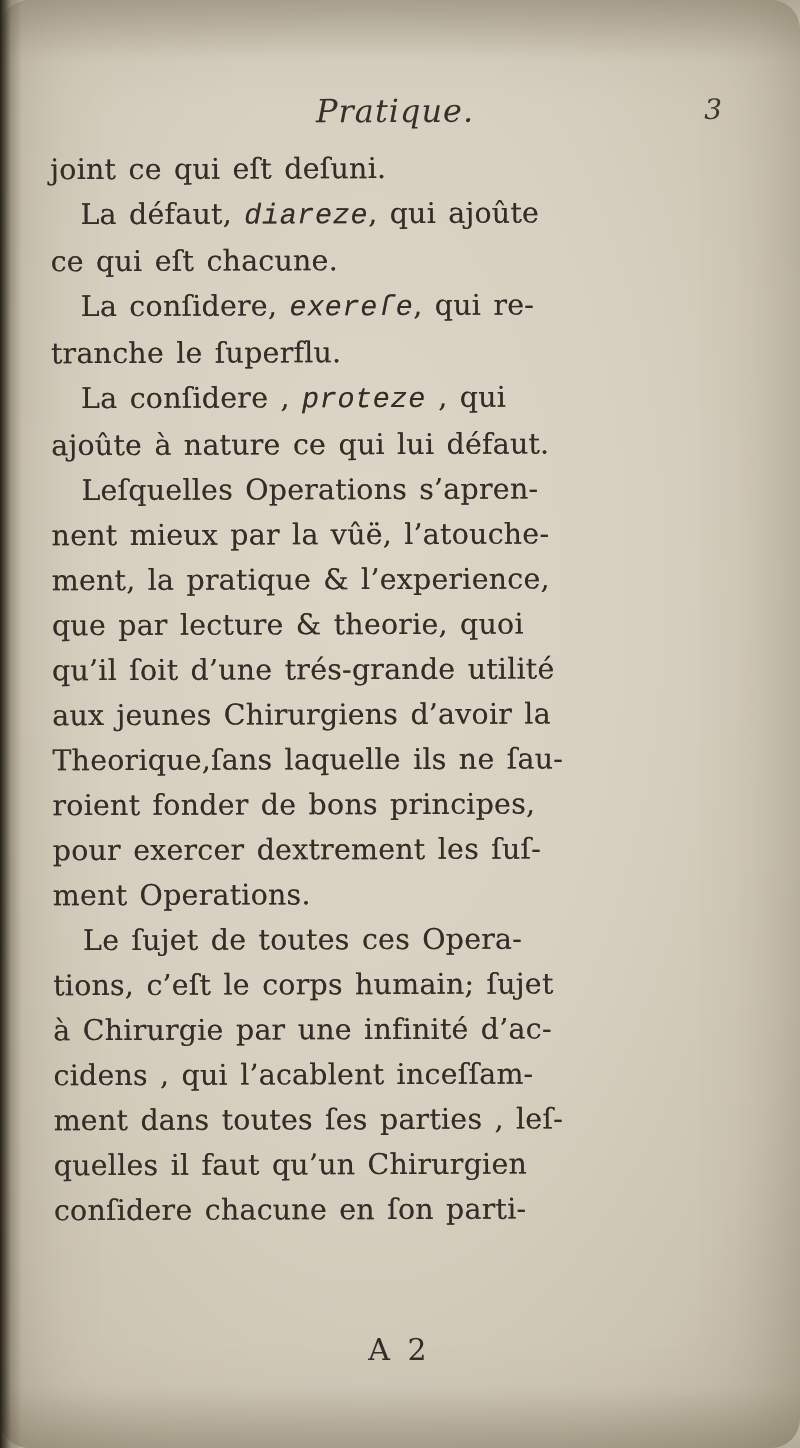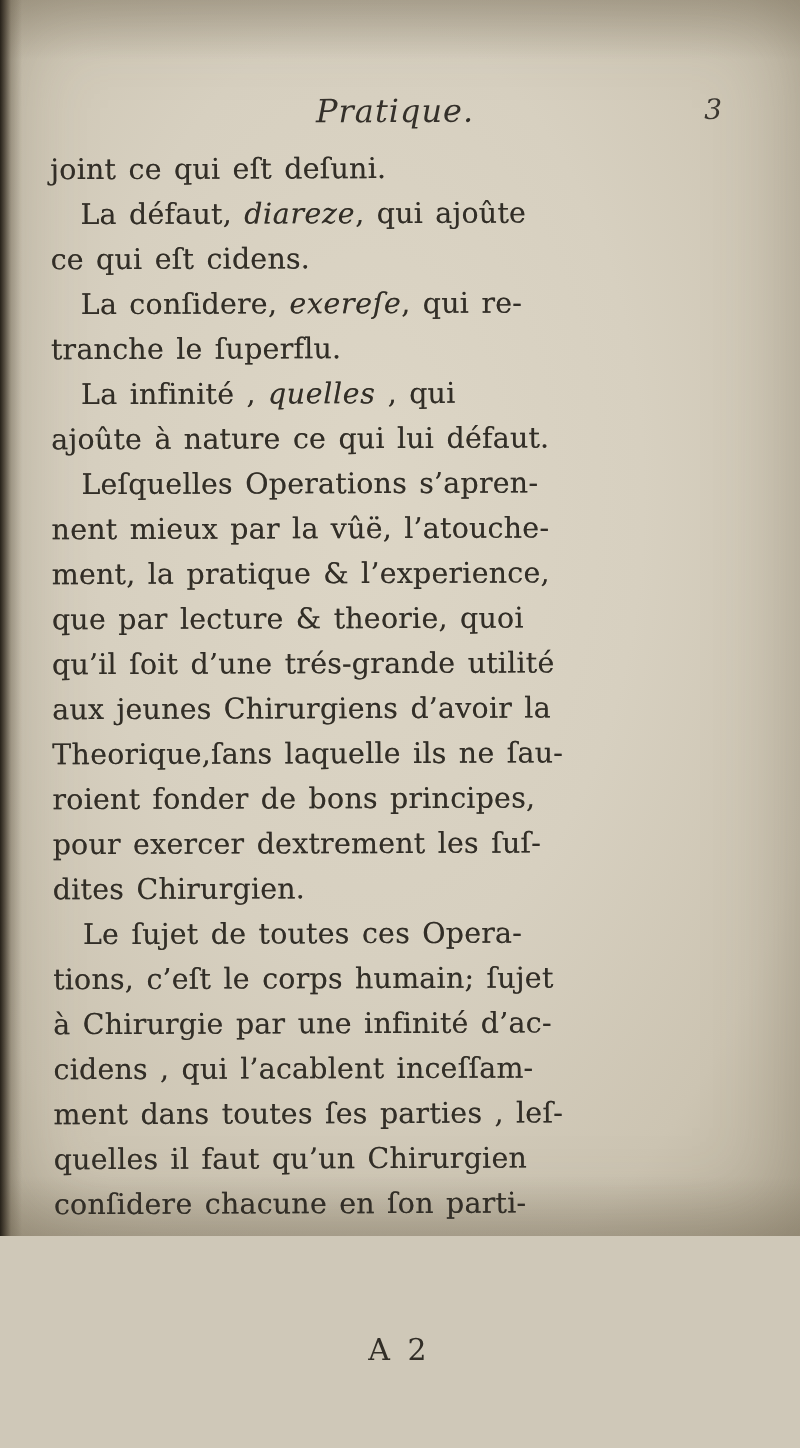--- a/index.html
+++ b/index.html
@@ -9,25 +9,26 @@
   body {
     width: 800px;
     height: 1448px;
     overflow: hidden;
     font-family: "DejaVu Serif", "Liberation Serif", serif;
     background: #cfc8b8;
   }
   .page {
     position: relative;
     width: 800px;
-    height: 1236px;
+    height: 1448px;
     background:
       radial-gradient(ellipse at 46% 40%, #ddd6c6 0%, #d7d0c0 45%, #ccc4b2 78%, #b9b09c 100%);
     box-shadow: inset 0 0 90px rgba(90, 80, 60, 0.35);
     color: #312d26;
+    border-radius: 29px;
   }
   
   .gutter {
     position: absolute;
     left: 0; top: 0; bottom: 0;
     width: 22px;
     background: linear-gradient(90deg,
       #262119 0px, rgba(58,50,38,0.75) 5px,
       rgba(92,82,64,0.35) 11px, rgba(92,82,64,0) 22px);
     pointer-events: none;
@@ -73,21 +74,21 @@
   .body-text {
     font-size: 28.5px;
     line-height: 45px;
     word-spacing: 3px;
     letter-spacing: 0.2px;
     color: #322e27;
     text-shadow: 0 0 0.6px rgba(50,46,39,0.55);
   }
   .line { white-space: nowrap; }
   .line.indent { padding-left: 30px; }
-  .italic { font-style: italic; letter-spacing: 0.6px; }
+  .italic { font-style: italic; letter-spacing: 0.6px; font-family: Liberation Mono, monospace; }
   .signature {
     position: absolute;
     left: 0;
     top: 1240px;
     width: 690px;
     text-align: center;
     font-size: 30px;
     letter-spacing: 4px;
     color: #322e27;
   }
@@ -101,35 +102,35 @@
 
   <div class="text-block">
     <div class="header-row">
       <div class="running-title">Pratique.</div>
       <div class="page-number">3</div>
     </div>
 
     <div class="body-text">
         <div class="line"><span>joint ce qui eſt deſuni.</span></div>
         <div class="line indent"><span>La défaut, </span><span class="italic">diareze</span><span>, qui ajoûte</span></div>
-        <div class="line"><span>ce qui eſt cidens.</span></div>
+        <div class="line"><span>ce qui eſt chacune.</span></div>
         <div class="line indent"><span>La conſidere, </span><span class="italic">exereſe</span><span>, qui re-</span></div>
         <div class="line"><span>tranche le ſuperflu.</span></div>
-        <div class="line indent"><span>La infinité , </span><span class="italic">quelles</span><span> , qui</span></div>
+        <div class="line indent"><span>La conſidere , </span><span class="italic">proteze</span><span> , qui</span></div>
         <div class="line"><span>ajoûte à nature ce qui lui défaut.</span></div>
         <div class="line indent"><span>Leſquelles Operations s’apren-</span></div>
         <div class="line"><span>nent mieux par la vûë, l’atouche-</span></div>
         <div class="line"><span>ment, la pratique &amp; l’experience,</span></div>
         <div class="line"><span>que par lecture &amp; theorie, quoi</span></div>
         <div class="line"><span>qu’il ſoit d’une trés-grande utilité</span></div>
         <div class="line"><span>aux jeunes Chirurgiens d’avoir la</span></div>
         <div class="line"><span>Theorique,ſans laquelle ils ne ſau-</span></div>
         <div class="line"><span>roient fonder de bons principes,</span></div>
         <div class="line"><span>pour exercer dextrement les ſuſ-</span></div>
-        <div class="line"><span>dites Chirurgien.</span></div>
+        <div class="line"><span>ment Operations.</span></div>
         <div class="line indent"><span>Le ſujet de toutes ces Opera-</span></div>
         <div class="line"><span>tions, c’eſt le corps humain; ſujet</span></div>
         <div class="line"><span>à Chirurgie par une infinité d’ac-</span></div>
         <div class="line"><span>cidens , qui l’acablent inceſſam-</span></div>
         <div class="line"><span>ment dans toutes ſes parties , leſ-</span></div>
         <div class="line"><span>quelles il faut qu’un Chirurgien</span></div>
         <div class="line"><span>conſidere chacune en ſon parti-</span></div>
       </div>
 
     <div class="signature">A 2</div>

